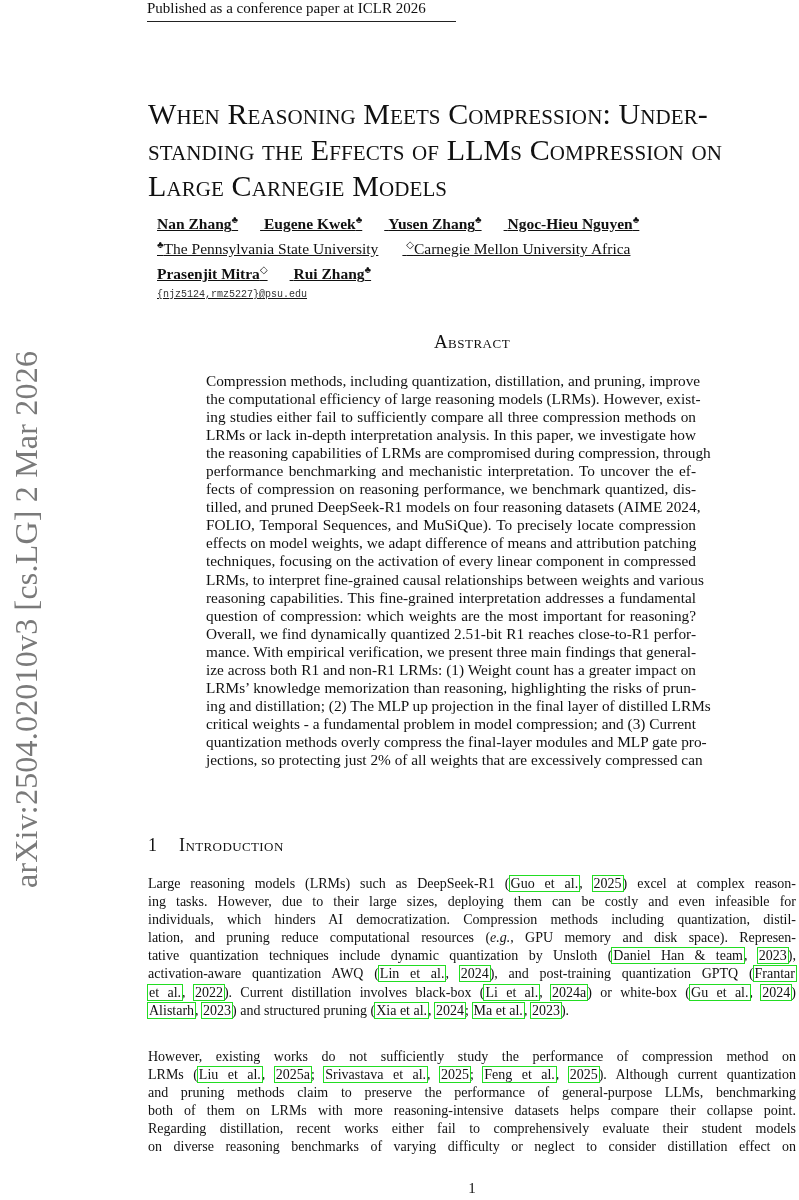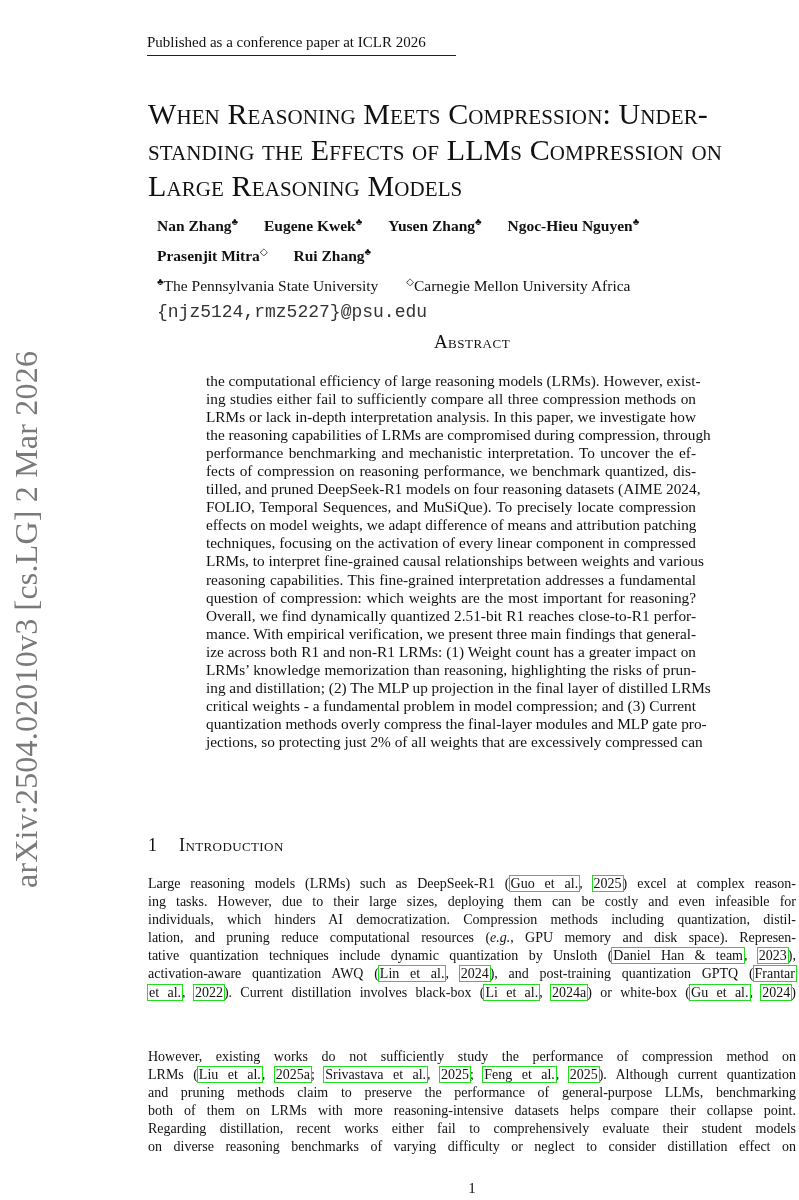--- a/index.html
+++ b/index.html
@@ -1,30 +1,30 @@
 <!DOCTYPE html>
 <html><head>
 <meta charset="utf-8">
 <style>
   html, body { margin: 0; padding: 0; background: #ffffff; }
   body { width: 799px; height: 1200px; position: relative; overflow: hidden;
          font-family: "Liberation Serif", "DejaVu Serif", serif; color: #111; }
   .header { position: absolute; left: 147px; top: 0; width: 309px; height: 21px;
-            border-bottom: 1px solid #222; font-size: 15px; line-height: 17px; margin-top: 34px; }
+            border-bottom: 1px solid #222; font-size: 15px; line-height: 17px; }
   .arxiv { position: absolute; left: 8px; top: 888px; transform-origin: 0 0; transform: rotate(-90deg);
            font-size: 32px; color: #7a7a7a; white-space: nowrap; letter-spacing: 0.2px; }
   .title { position: absolute; left: 148px; top: 82px; width: 650px; font-size: 30px; line-height: 36px;
            font-variant: small-caps; letter-spacing: 0.1px; margin-top: 14px; }
   .title div { white-space: nowrap; }
-  .authors { position: absolute; left: 157px; top: 209px; width: 620px; font-size: 15.5px; line-height: 26px; }
+  .authors { position: absolute; left: 157px; top: 209px; width: 620px; font-size: 15.5px; line-height: 21px; text-decoration: underline; }
   .authors .row { white-space: nowrap; }
   .authors b { font-weight: bold; margin-right: 22px; }
   .authors sup { font-size: 10px; vertical-align: 6px; font-weight: normal; }
   .authors .aff { margin-right: 24px; }
-  .authors .mono { font-family: "Liberation Mono", "DejaVu Sans Mono", monospace; font-size: 18px; color: #333; }
+  .authors .mono { font-family: "Liberation Mono", "DejaVu Sans Mono", monospace; font-size: 10px; color: #333; }
   .abs-title { position: absolute; left: 0; width: 944px; top: 331px; text-align: center;
                font-size: 19px; font-variant: small-caps; letter-spacing: 0.5px; }
   .abstract { position: absolute; left: 206px; top: 372px; width: 490px; font-size: 15.3px; line-height: 18.05px;
               text-align: justify; }
   .abstract .ln, .para .ln { display: block; white-space: nowrap; text-align-last: justify; text-align: justify; }
   .abstract .ln.last, .para .ln.last { text-align-last: left; }
   .sec { position: absolute; left: 148px; top: 835px; font-size: 18px; }
   .sec .num { margin-right: 22px; }
   .sec .t { font-variant: small-caps; letter-spacing: 0.4px; }
   .para { position: absolute; left: 148px; width: 648px; font-size: 14px; line-height: 18.1px; }
@@ -36,44 +36,45 @@
 </head>
 <body>
 
 <div class="header">Published as a conference paper at ICLR 2026</div>
 
 <div class="arxiv">arXiv:2504.02010v3  [cs.LG]  2 Mar 2026</div>
 
 <div class="title">
   <div>When Reasoning Meets Compression: Under-</div>
   <div>standing the Effects of LLMs Compression on</div>
-  <div>Large Reasoning Models</div>
+  <div>Large Carnegie Models</div>
 </div>
 
 <div class="authors">
   <div class="row">
     <b><span>Nan Zhang</span><sup>♣</sup></b>
     <b><span>Eugene Kwek</span><sup>♣</sup></b>
     <b><span>Yusen Zhang</span><sup>♣</sup></b>
     <b><span>Ngoc-Hieu Nguyen</span><sup>♣</sup></b>
   </div>
   <div class="row">
+    <span class="aff"><sup>♣</sup><span>The Pennsylvania State University</span></span>
+    <span class="aff"><sup>◇</sup><span>Carnegie Mellon University Africa</span></span>
+  </div>
+  <div class="row">
     <b><span>Prasenjit Mitra</span><sup>◇</sup></b>
     <b><span>Rui Zhang</span><sup>♣</sup></b>
-  </div>
-  <div class="row">
-    <span class="aff"><sup>♣</sup><span>The Pennsylvania State University</span></span>
-    <span class="aff"><sup>◇</sup><span>Carnegie Mellon University Africa</span></span>
   </div>
   <div class="row mono">{njz5124,rmz5227}@psu.edu</div>
 </div>
 
 <div class="abs-title">Abstract</div>
 
 <div class="abstract">
+  <span class="ln">Compression methods, including quantization, distillation, and pruning, improve</span>
   <span class="ln">the computational efficiency of large reasoning models (LRMs). However, exist-</span>
   <span class="ln">ing studies either fail to sufficiently compare all three compression methods on</span>
   <span class="ln">LRMs or lack in-depth interpretation analysis. In this paper, we investigate how</span>
   <span class="ln">the reasoning capabilities of LRMs are compromised during compression, through</span>
   <span class="ln">performance benchmarking and mechanistic interpretation. To uncover the ef-</span>
   <span class="ln">fects of compression on reasoning performance, we benchmark quantized, dis-</span>
   <span class="ln">tilled, and pruned DeepSeek-R1 models on four reasoning datasets (AIME 2024,</span>
   <span class="ln">FOLIO, Temporal Sequences, and MuSiQue). To precisely locate compression</span>
   <span class="ln">effects on model weights, we adapt difference of means and attribution patching</span>
   <span class="ln">techniques, focusing on the activation of every linear component in compressed</span>
@@ -95,20 +96,21 @@
 </div>
 
 <div class="para p1">
   <span class="ln"><span>Large reasoning models (LRMs) such as DeepSeek-R1 (</span><span class="cite">Guo et al.</span>, <span class="cite">2025</span><span>) excel at complex reason-</span></span>
   <span class="ln">ing tasks. However, due to their large sizes, deploying them can be costly and even infeasible for</span>
   <span class="ln">individuals, which hinders AI democratization. Compression methods including quantization, distil-</span>
   <span class="ln"><span>lation, and pruning reduce computational resources (</span><i>e.g.</i><span>, GPU memory and disk space). Represen-</span></span>
   <span class="ln"><span>tative quantization techniques include dynamic quantization by Unsloth (</span><span class="cite">Daniel Han &amp; team</span>, <span class="cite">2023</span><span>),</span></span>
   <span class="ln"><span>activation-aware quantization AWQ (</span><span class="cite">Lin et al.</span>, <span class="cite">2024</span><span>), and post-training quantization GPTQ (</span><span class="cite">Frantar</span></span>
   <span class="ln"><span class="cite">et al.</span>, <span class="cite">2022</span><span>). Current distillation involves black-box (</span><span class="cite">Li et al.</span>, <span class="cite">2024a</span><span>) or white-box (</span><span class="cite">Gu et al.</span>, <span class="cite">2024</span><span>)</span></span>
+  <span class="ln last"><span class="cite">Alistarh</span>, <span class="cite">2023</span><span>) and structured pruning (</span><span class="cite">Xia et al.</span>, <span class="cite">2024</span>; <span class="cite">Ma et al.</span>, <span class="cite">2023</span><span>).</span></span>
 </div>
 
 <div class="para p2">
   <span class="ln">However, existing works do not sufficiently study the performance of compression method on</span>
   <span class="ln"><span>LRMs (</span><span class="cite">Liu et al.</span>, <span class="cite">2025a</span>; <span class="cite">Srivastava et al.</span>, <span class="cite">2025</span>; <span class="cite">Feng et al.</span>, <span class="cite">2025</span><span>). Although current quantization</span></span>
   <span class="ln">and pruning methods claim to preserve the performance of general-purpose LLMs, benchmarking</span>
   <span class="ln">both of them on LRMs with more reasoning-intensive datasets helps compare their collapse point.</span>
   <span class="ln">Regarding distillation, recent works either fail to comprehensively evaluate their student models</span>
   <span class="ln">on diverse reasoning benchmarks of varying difficulty or neglect to consider distillation effect on</span>
 </div>

